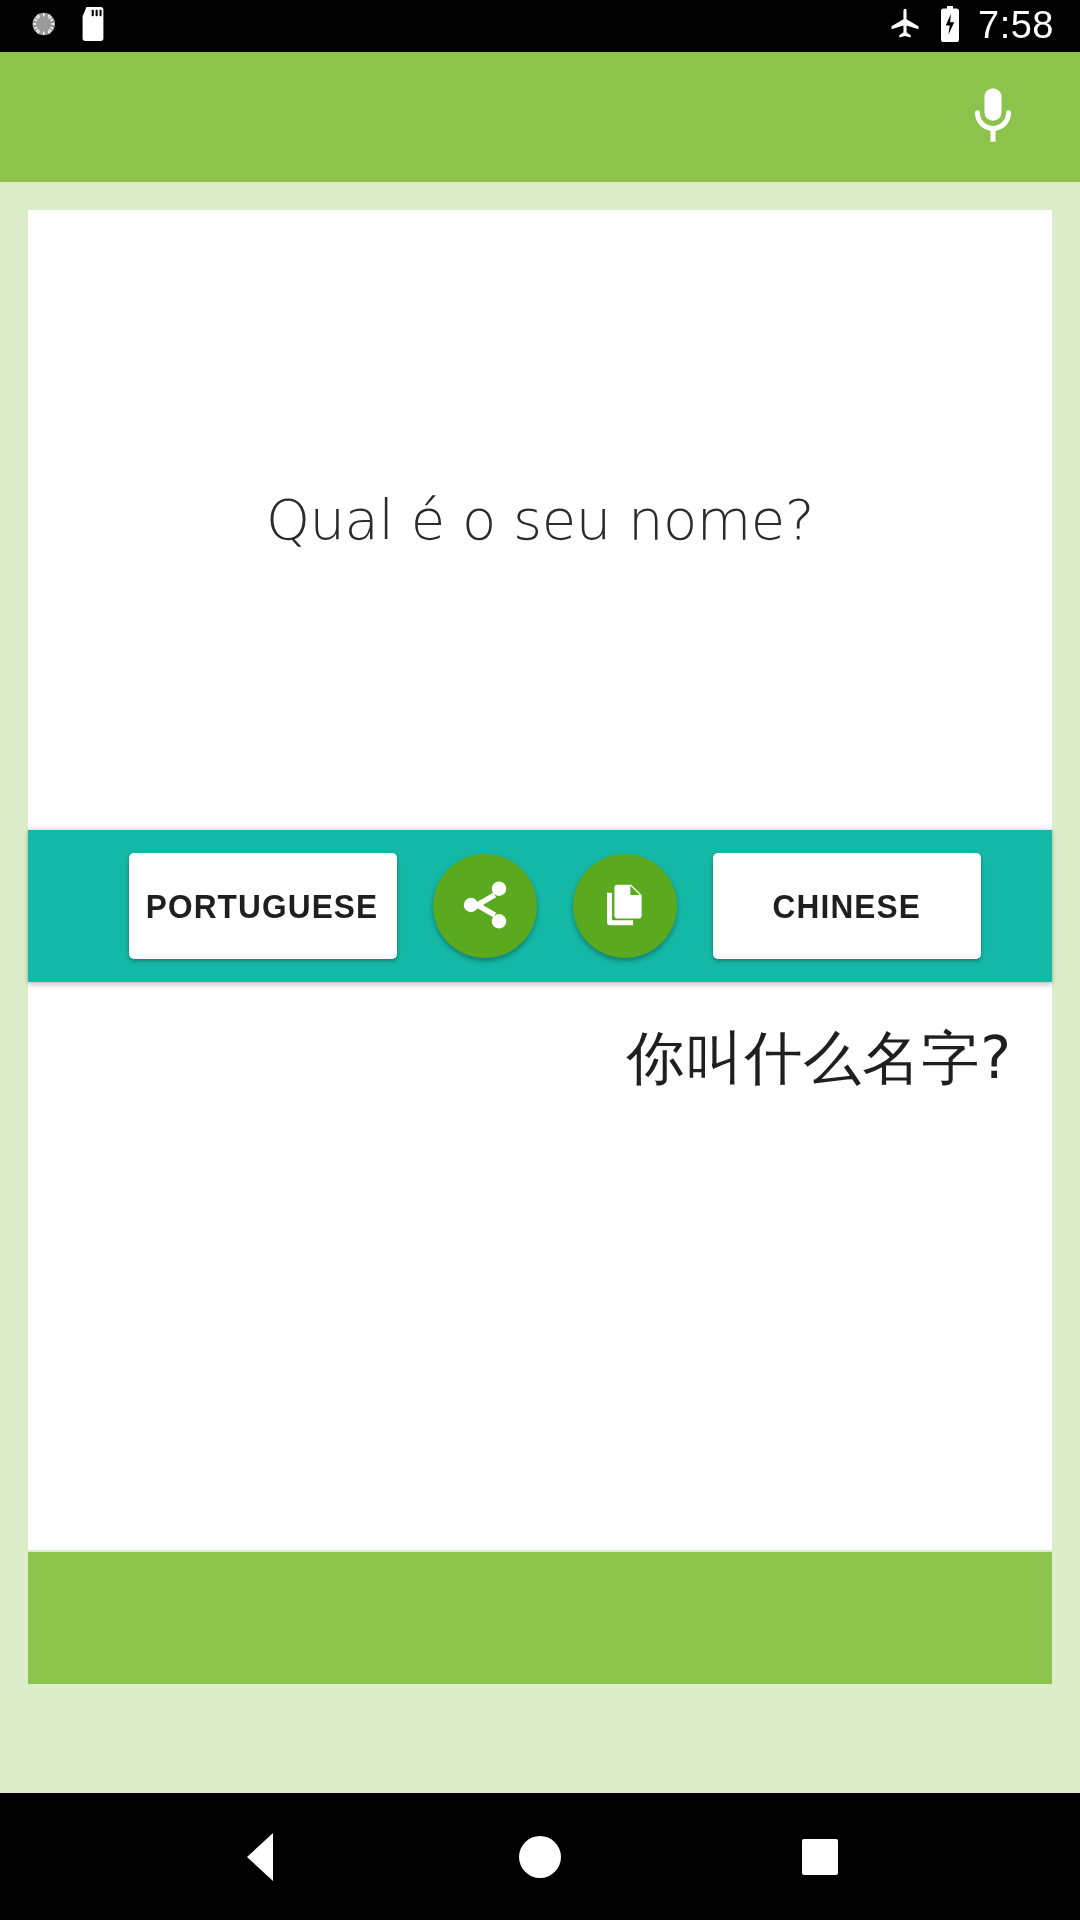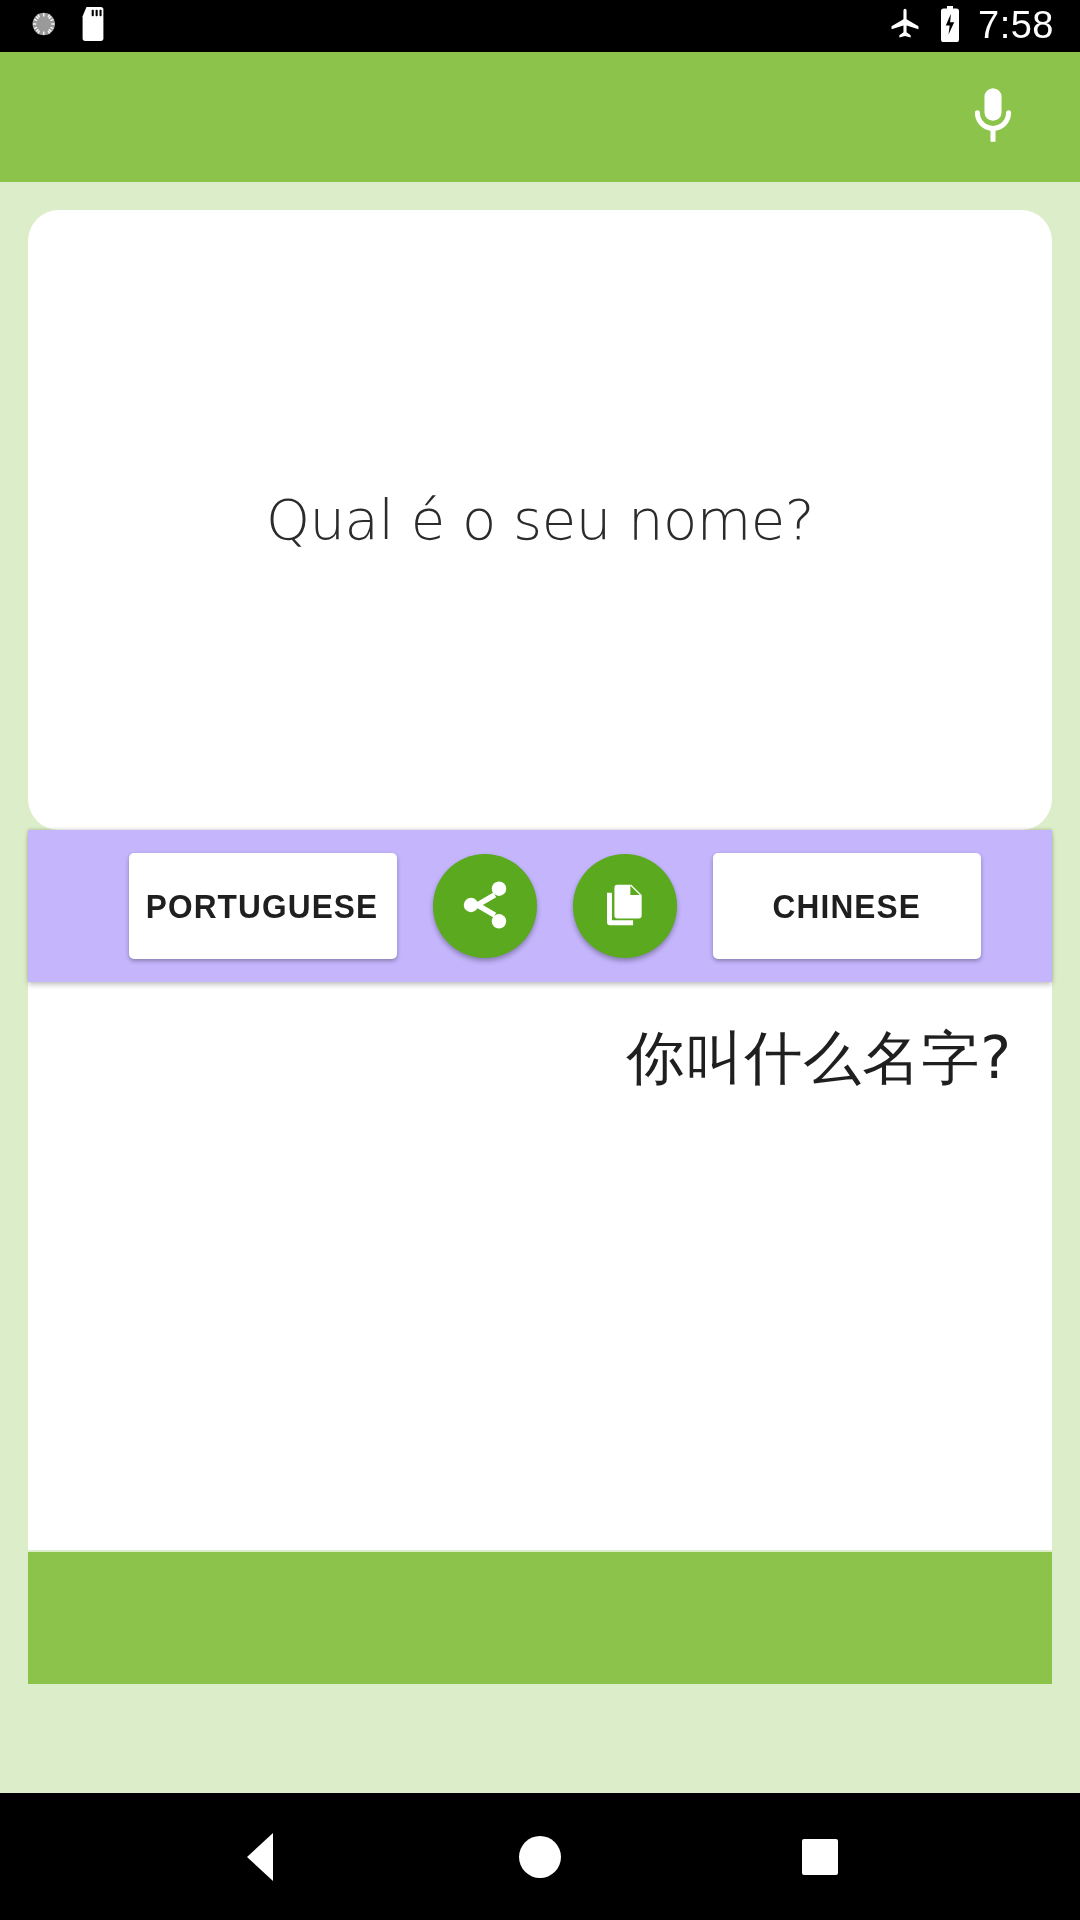--- a/index.html
+++ b/index.html
@@ -91,37 +91,36 @@
 
   .source-card {
     background: #ffffff;
     height: 620px;
     flex: 0 0 auto;
     display: flex;
     align-items: center;
     justify-content: center;
     padding: 0 40px;
     box-sizing: border-box;
-    border-radius: 31px;
   }
   .source-text {
     font-family: "DejaVu Sans", sans-serif;
     font-weight: 300;
     font-size: 56px;
     color: #2b2b2b;
     text-align: center;
     letter-spacing: -0.5px;
     line-height: 1.2;
   }
 
   
   .actionbar {
     flex: 0 0 auto;
     height: 152px;
-    background: #c4b5fd;
+    background: #14b8a6;
     display: flex;
     align-items: center;
     justify-content: center;
     gap: 36px;
     box-shadow: 0 3px 5px rgba(0,0,0,0.22), 0 -1px 3px rgba(0,0,0,0.14);
     position: relative;
     z-index: 4;
     padding-left: 29px;
   }
   .lang-btn {

